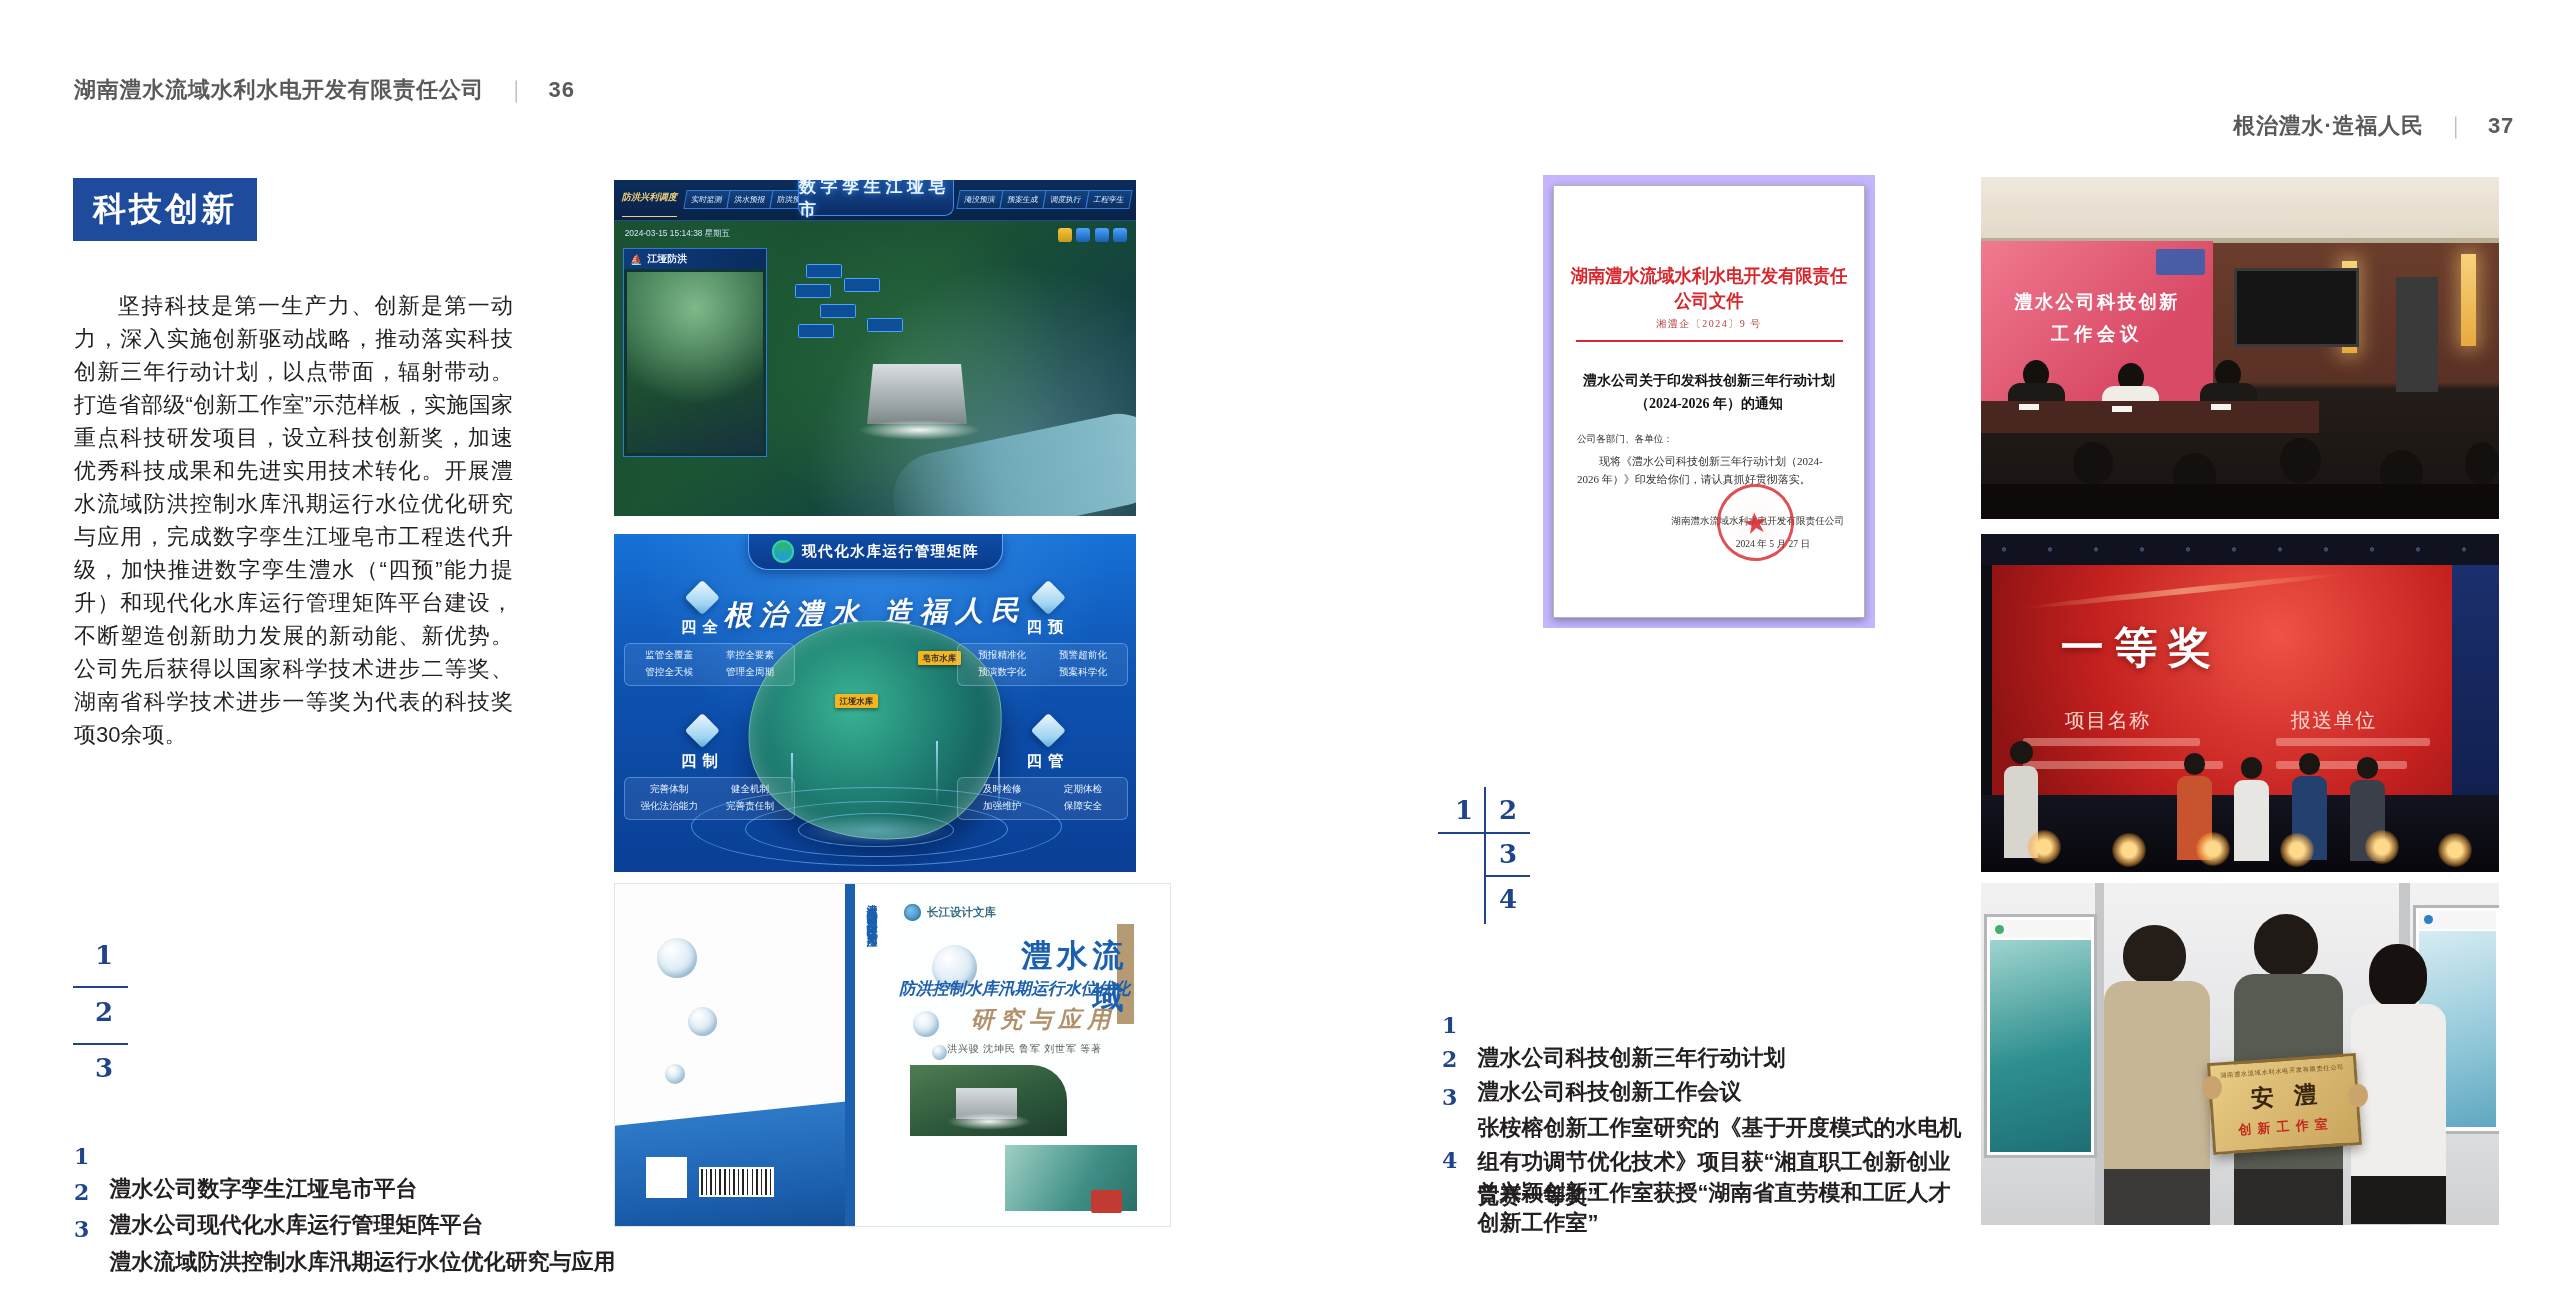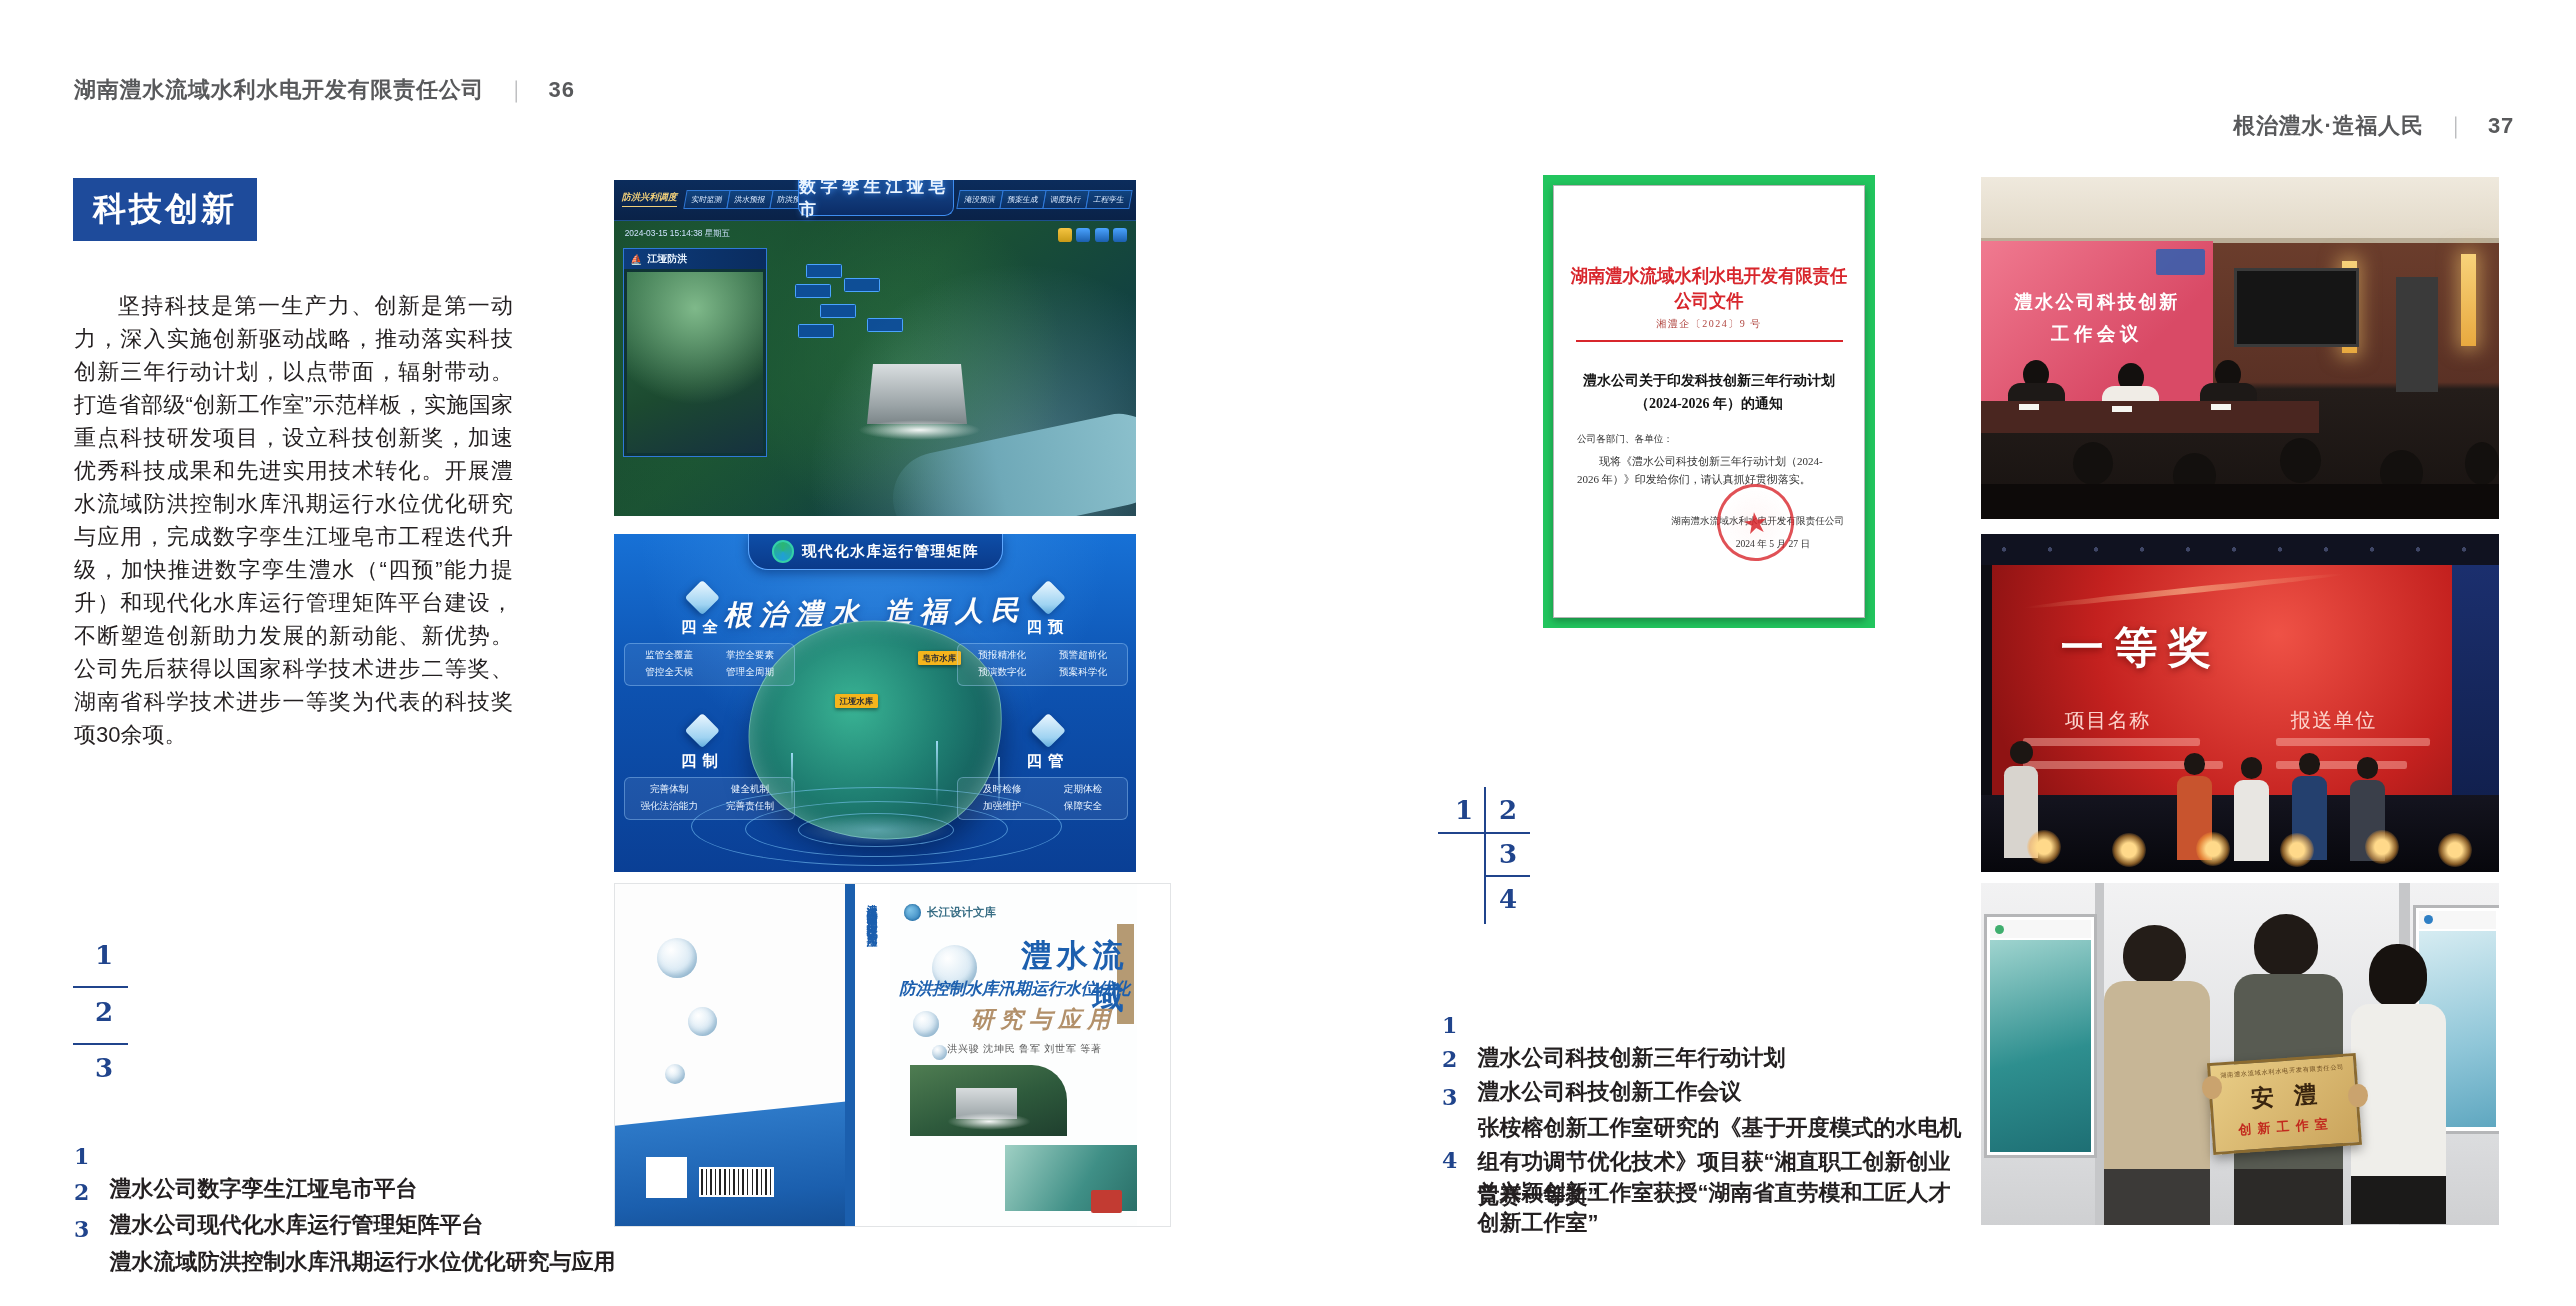--- a/index.html
+++ b/index.html
@@ -32,21 +32,21 @@
       radial-gradient(circle at 18% 35%, #1d5a35, transparent 52%),
       radial-gradient(circle at 55% 55%, #2a6b40, transparent 48%),
       linear-gradient(140deg,#16402a,#1b5233 45%,#0f3d45 80%,#0c2f3a);}
   .dash-top{left:0;top:0;width:522px;height:40px;background:linear-gradient(180deg,#0b2c5c,#0a2248);
             border-bottom:0.8px solid #1d4f8f;}
   .dash-plate{left:184px;top:0;width:154px;height:35px;background:linear-gradient(180deg,#17498f,#0b2c66);
               border:0.8px solid #3e8df0;border-top:none;border-radius:0 0 9.2px 9.2px;
               display:flex;align-items:center;justify-content:flex-end;}
   .dash-title{color:#eaf4ff;font-size:17px;font-weight:bold;letter-spacing:4.6px;text-shadow:0 0 6.1px #3e8df0;}
   .dash-group{left:7.7px;top:10.7px;color:#f0cf7a;font-size:9.2px;font-weight:bold;font-style:italic;
-              border-bottom:1.5px solid #f0cf7a;padding-bottom:2px;}
+              border-bottom:1.5px solid #f0cf7a;padding-bottom:12px;}
   .dash-tab{top:10px;height:17px;padding:0 5.4px;display:flex;align-items:center;color:#dbeaff;font-size:7.7px;
             background:linear-gradient(180deg,#11447f,#0b2f63);border:0.8px solid #2f79d8;transform:skewX(-10deg);}
   .dash-time{left:10.7px;top:48px;color:#cfe3ff;font-size:8.4px;}
   .dash-dot{top:48px;width:14px;height:14px;border-radius:3.1px;}
   .dash-panel{left:9.2px;top:68px;width:142px;height:207px;border:0.8px solid #2f79d8;background:rgba(6,25,55,.55);}
   .dash-panel-h{height:20px;background:linear-gradient(90deg,#0d3c7c,#0a2c5e);display:flex;align-items:center;
                 gap:4.6px;padding:0 6.1px;color:#eaf4ff;font-size:10px;font-weight:bold;}
   .dash-panel-img{position:absolute;left:3.1px;top:23px;right:3.1px;bottom:3.1px;
       background:radial-gradient(circle at 50% 20%,#7fb98a,transparent 60%),
                  linear-gradient(160deg,#2d6b43,#1c4a30 60%,#16323f);}
@@ -112,21 +112,21 @@
   .bk-tan{left:227px;top:40px;width:17px;height:100px;background:#b59a73;}
   .bk-photo{left:20px;top:181px;width:157px;height:71px;border-radius:0 35px 0 0;overflow:hidden;
             background:linear-gradient(160deg,#4f7d52,#2e5a3c 55%,#1f3f2e);}
   .bk-photo-dam{position:absolute;left:46px;top:23px;width:61px;height:31px;background:linear-gradient(#d8dcde,#9aa3a6);}
   .bk-photo-foam{position:absolute;left:37px;top:48px;width:84px;height:17px;border-radius:50%;
                  background:radial-gradient(ellipse,rgba(255,255,255,.95),transparent 70%);}
   .bk-photo2{left:115px;top:261px;width:132px;height:66px;background:linear-gradient(120deg,#9fd0c4,#3f8f86 60%,#2a6f68);}
   .bk-pub{left:201px;top:306px;width:31px;height:23px;background:#c23b32;border-radius:2.3px;}
 
   
-  .docfig{background:#22c55e;}
+  .docfig{background:#c4b5fd;}
   .doc-page{position:absolute;left:10px;top:10px;right:10px;bottom:10px;background:#ffffff;
             border:0.8px solid #b5b5b5;box-shadow:0 3.1px 7.7px rgba(0,0,0,.3);font-family:"Liberation Serif",serif;}
   .doc-red{position:absolute;left:0;top:77px;width:100%;text-align:center;color:#d8262c;font-weight:bold;
            font-size:18.4px;transform:scaleX(.94);letter-spacing:0;}
   .doc-num{position:absolute;left:0;top:131px;width:100%;text-align:center;color:#b0453f;font-size:10px;letter-spacing:1.5px;}
   .doc-rule{position:absolute;left:21.5px;right:21.5px;top:154px;height:1.5px;background:#d8262c;}
   .doc-t1{position:absolute;left:0;top:186px;width:100%;text-align:center;font-weight:bold;font-size:14px;color:#141414;}
   .doc-t2{position:absolute;left:0;top:209px;width:100%;text-align:center;font-weight:bold;font-size:14px;color:#141414;}
   .doc-sal{position:absolute;left:23px;top:247px;font-size:9.6px;color:#333;}
   .doc-body{position:absolute;left:23px;right:23px;top:266px;font-size:11px;color:#333;line-height:18.4px;text-indent:2em;}

